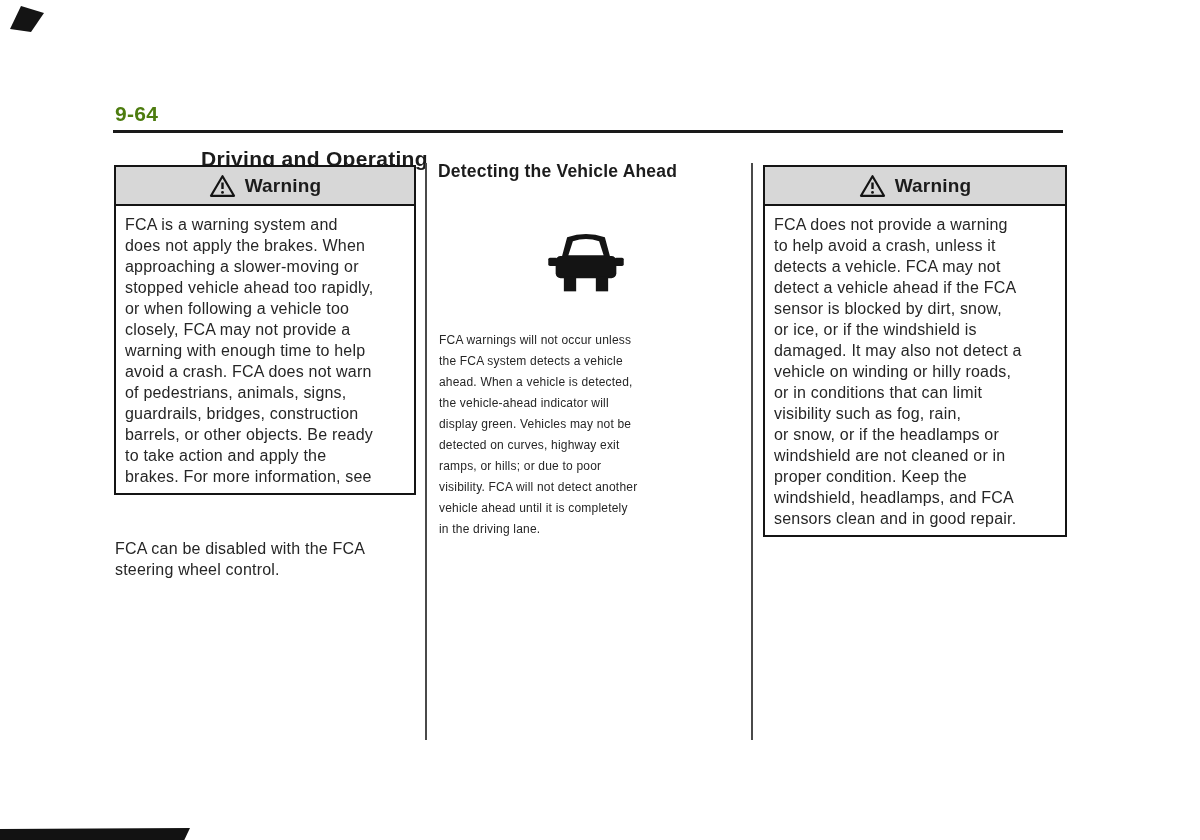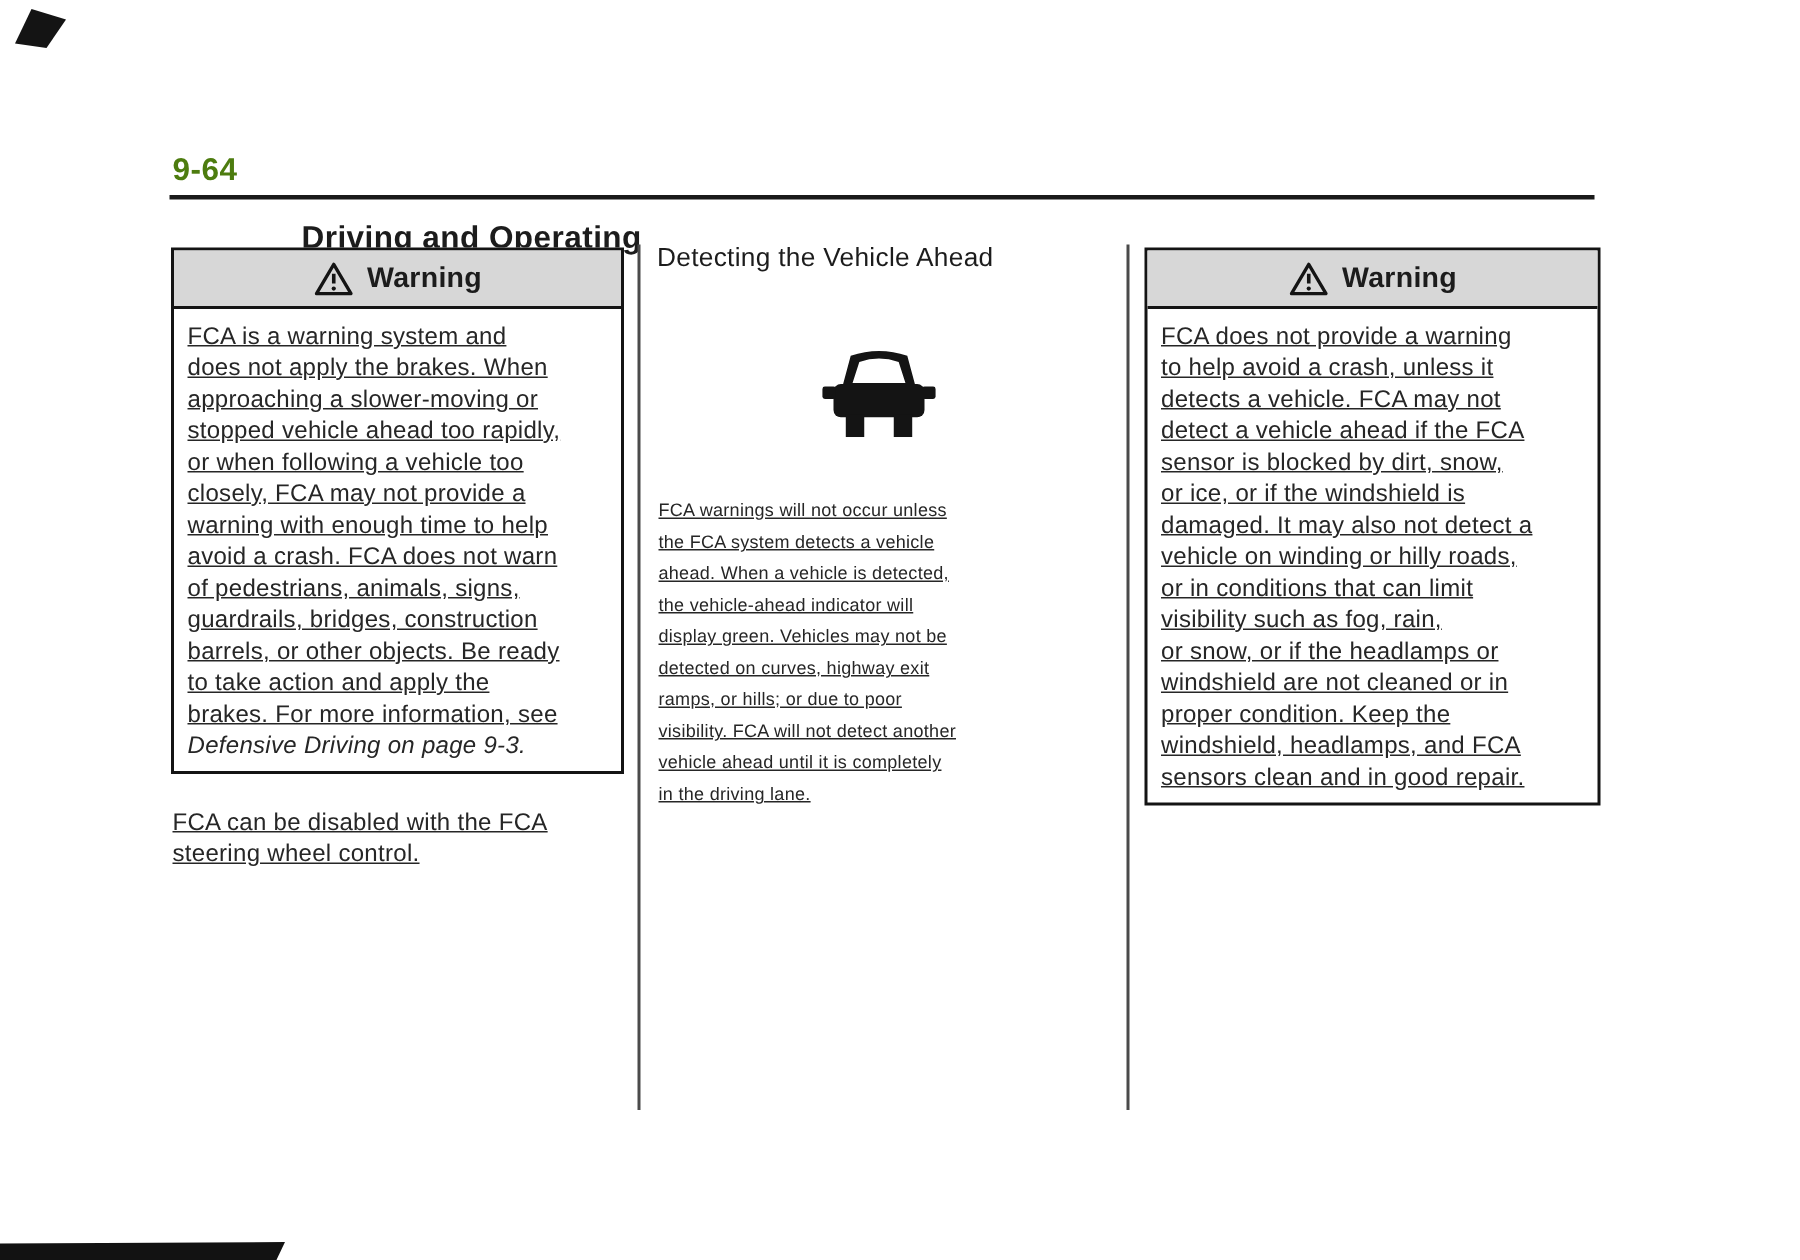--- a/index.html
+++ b/index.html
@@ -33,31 +33,31 @@
     background:#d7d7d7; border-bottom:2px solid #141414; height:37px;
     display:flex; align-items:center; justify-content:center; gap:9px;
   }
   .warnbox-header .wtitle {
     font-size:19px; font-weight:bold; color:#1c1c1c; letter-spacing:0.2px;
   }
   .warnbox-body {
     padding:8px 8px 6px 9px; font-size:16px; line-height:21px;
     letter-spacing:0.2px; color:#262626;
   }
-  .pre { white-space:pre-line;text-decoration:underline; }
+  .pre { white-space:pre-line; }
   .ref-italic { font-style:italic; }
   
   .note {
     position:absolute; left:115px; top:538px; width:300px; margin:0;
     font-size:16px; line-height:21px; letter-spacing:0.2px; color:#262626;
   }
   
   .mid-heading {
     position:absolute; left:438px; top:161px; margin:0;
-    font-size:17.5px; font-weight:normal; letter-spacing:0.2px; color:#1c1c1c;
+    font-size:17.5px; font-weight:bold; letter-spacing:0.2px; color:#1c1c1c;
   }
   .car-icon { position:absolute; left:545px; top:228px; width:82px; height:66px; }
   .mid-body {
     position:absolute; left:439px; top:330px; width:310px; margin:0;
     font-size:12px; line-height:21px; letter-spacing:0.2px; color:#262626;
   }
   
   .artifact-top-left { position:absolute; left:7px; top:3px; width:40px; height:30px; }
   .artifact-bottom-left {
     position:absolute; left:0; top:828px; width:190px; height:12px; background:#121212;
@@ -97,21 +97,20 @@
 stopped vehicle ahead too rapidly,
 or when following a vehicle too
 closely, FCA may not provide a
 warning with enough time to help
 avoid a crash. FCA does not warn
 of pedestrians, animals, signs,
 guardrails, bridges, construction
 barrels, or other objects. Be ready
 to take action and apply the
 brakes. For more information, see</div>
-      <div class="ref-italic">Defensive Driving on page 9-3.</div>
     </div>
   </div>
   <p class="note pre">FCA can be disabled with the FCA
 steering wheel control.</p>
 
   <h2 class="mid-heading">Detecting the Vehicle Ahead</h2>
   <svg class="car-icon" viewBox="0 0 100 80">
     <path fill-rule="evenodd" fill="#141414" d="M20 37 L27 11 Q50 3 73 11 L80 37 Z M28.5 33 L34 16 Q50 10.5 66 16 L71.5 33 Z"></path>
     <rect x="13" y="34" width="74" height="27" rx="6" fill="#141414"></rect>
     <rect x="4" y="36" width="11" height="10" rx="2" fill="#141414"></rect>

